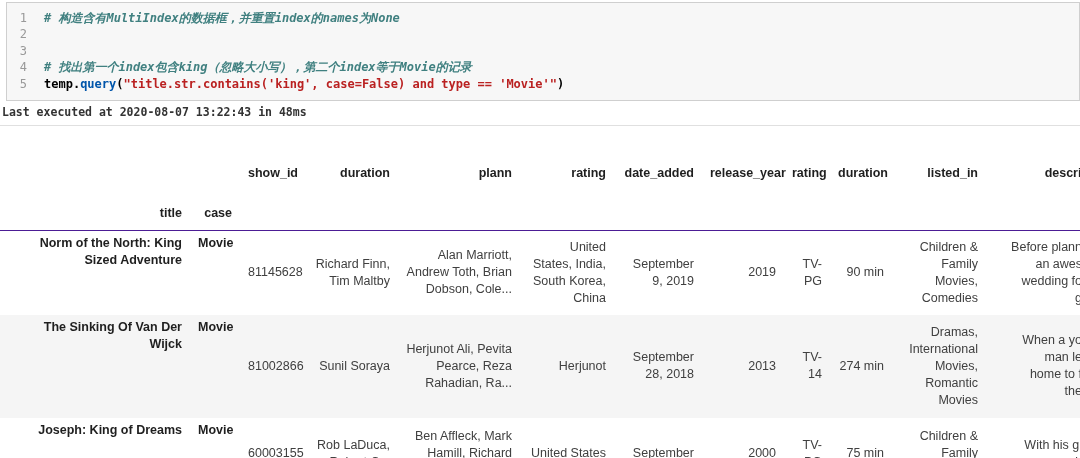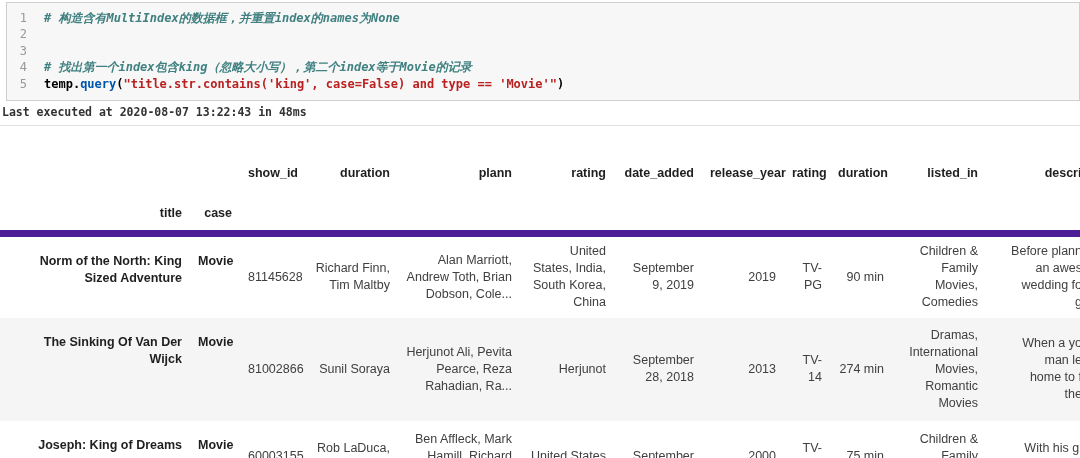--- a/index.html
+++ b/index.html
@@ -44,24 +44,24 @@
 
   
   .output { margin-top:26px; }
   table.dataframe {
     border-collapse:collapse; table-layout:fixed;
     width:1116px; font-size:12.5px; color:#404040;
   }
   th, td { padding:0 8px; }
   thead th { font-weight:bold; color:#1f1f1f; text-align:right; white-space:nowrap; }
   thead tr.cols th { vertical-align:top; padding-top:14px; padding-bottom:26px; }
-  thead tr.idx  th { vertical-align:bottom; padding-bottom:10px; border-bottom:7px solid #4c1d95;margin-top:43px; }
+  thead tr.idx  th { vertical-align:bottom; padding-bottom:10px; border-bottom:1px solid #4c1d95;margin-top:43px; }
   tbody th {
     font-weight:bold; color:#1f1f1f; text-align:right;
-    vertical-align:top; padding-top:16px; line-height:17px;
+    vertical-align:top; padding-top:4px; line-height:17px;
   }
   tbody td { text-align:right; vertical-align:middle; line-height:17px; }
   tbody tr:nth-child(even) { background:#f5f5f5; }
   tr.r0 { height:84px; }
   tr.r1 { height:103px; }
   tr.r2 { height:72px; }
   td.desc-cell  { padding-right:34px; }
   th.desc-head  { padding-right:4px; }
 </style>
 </head>

